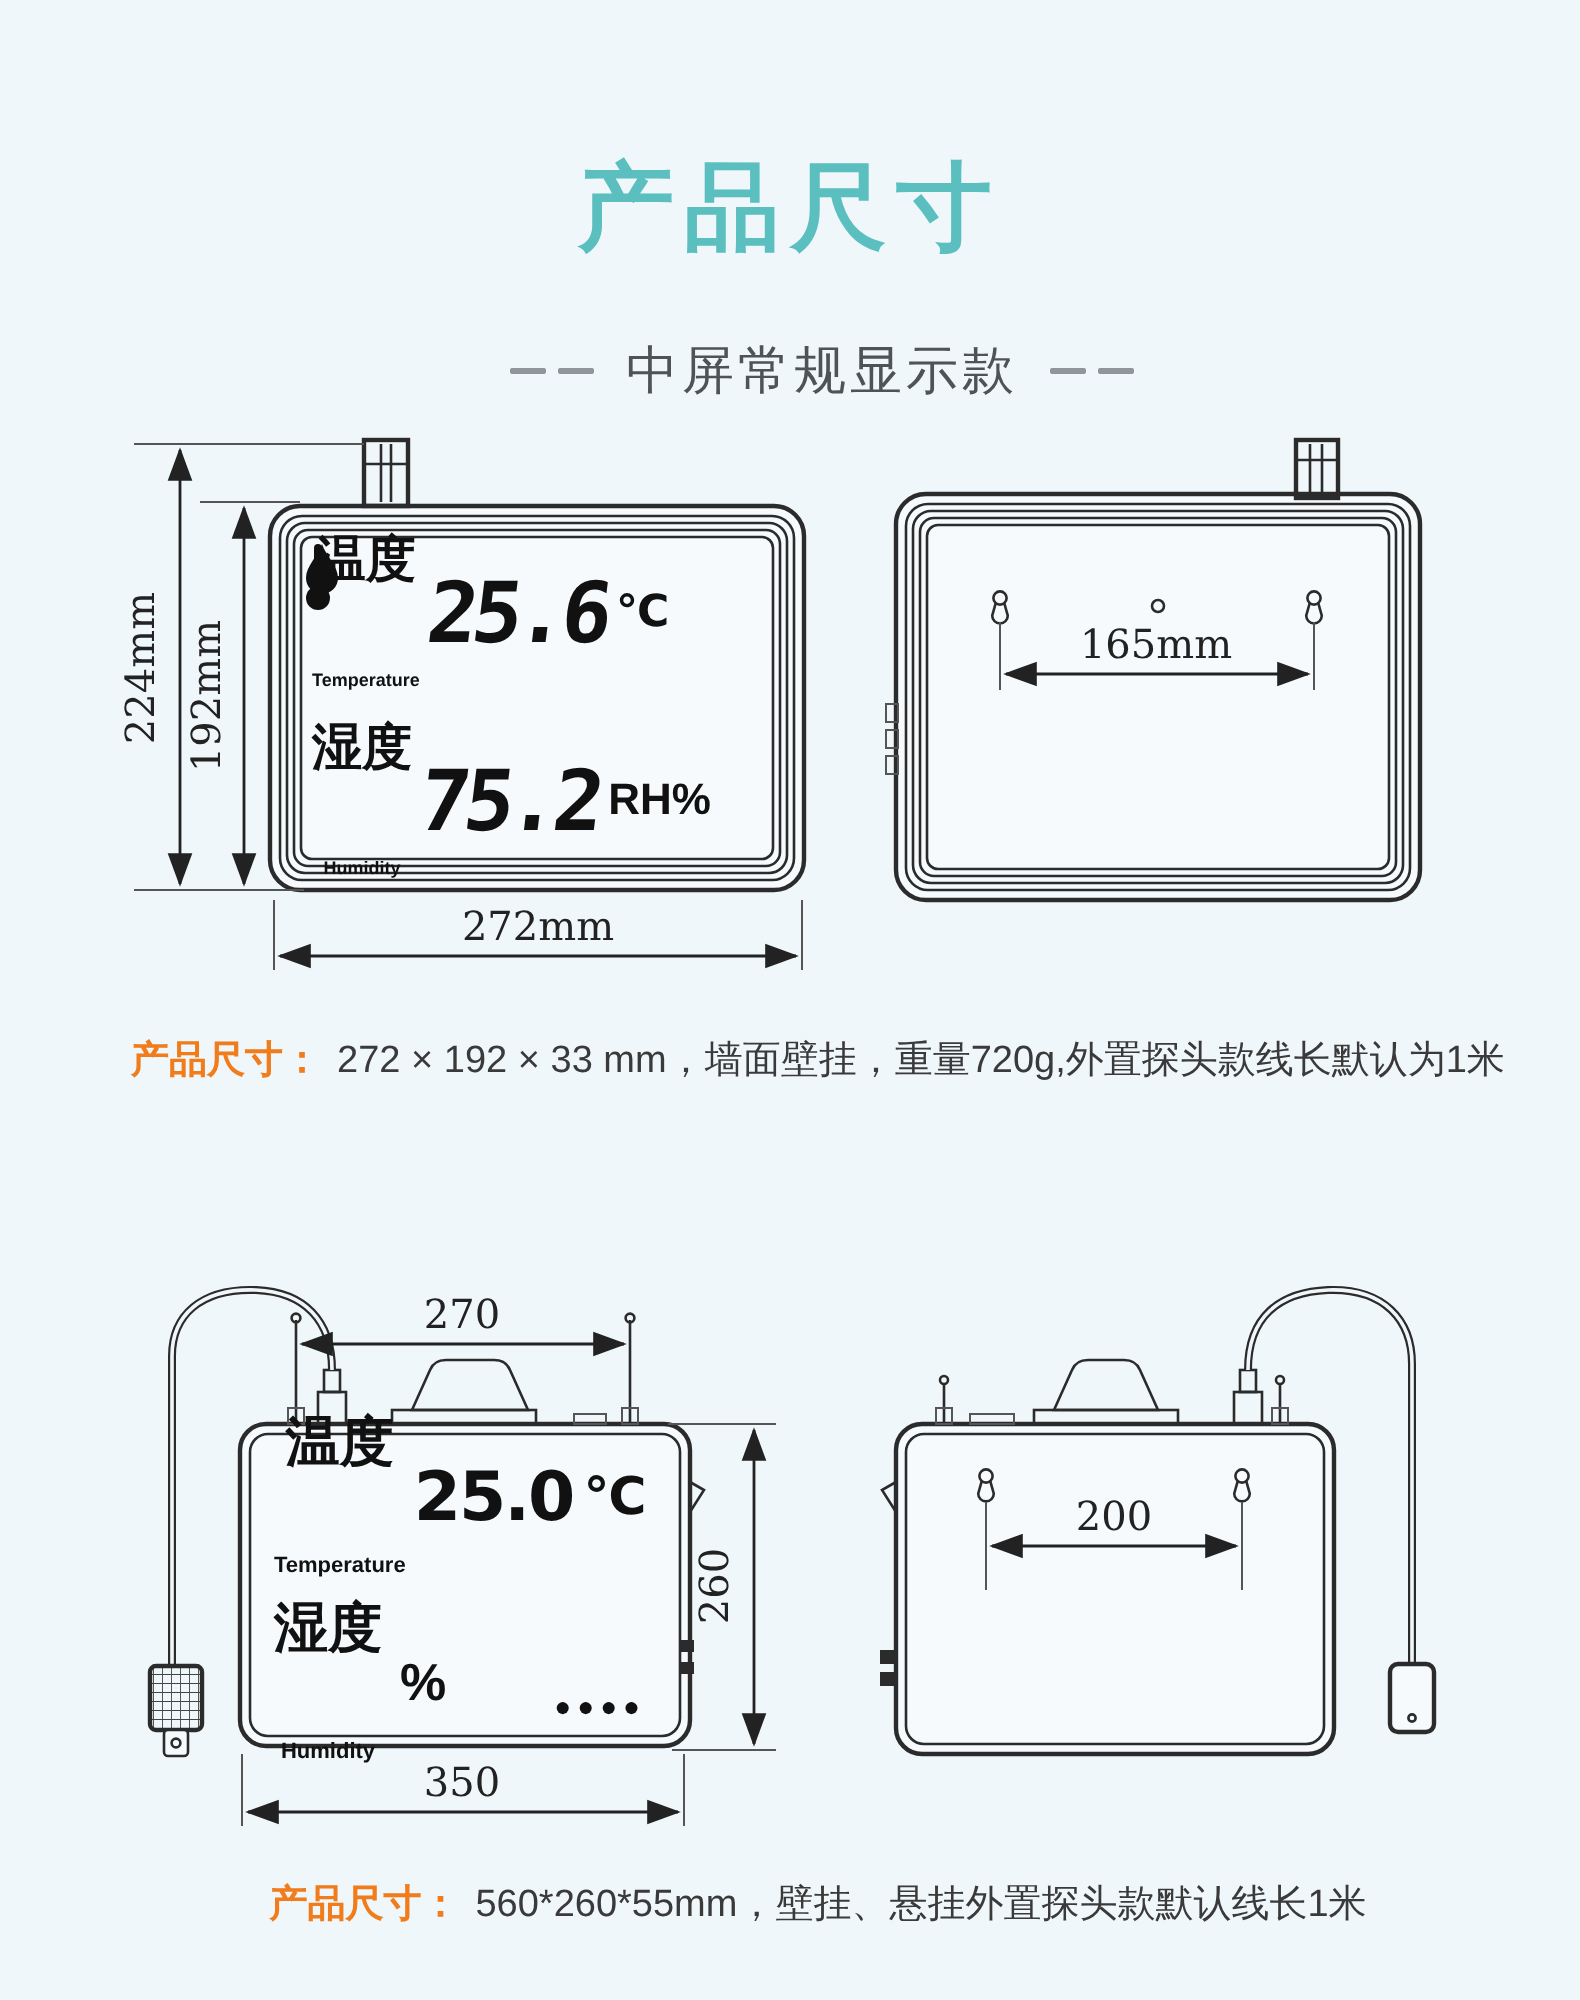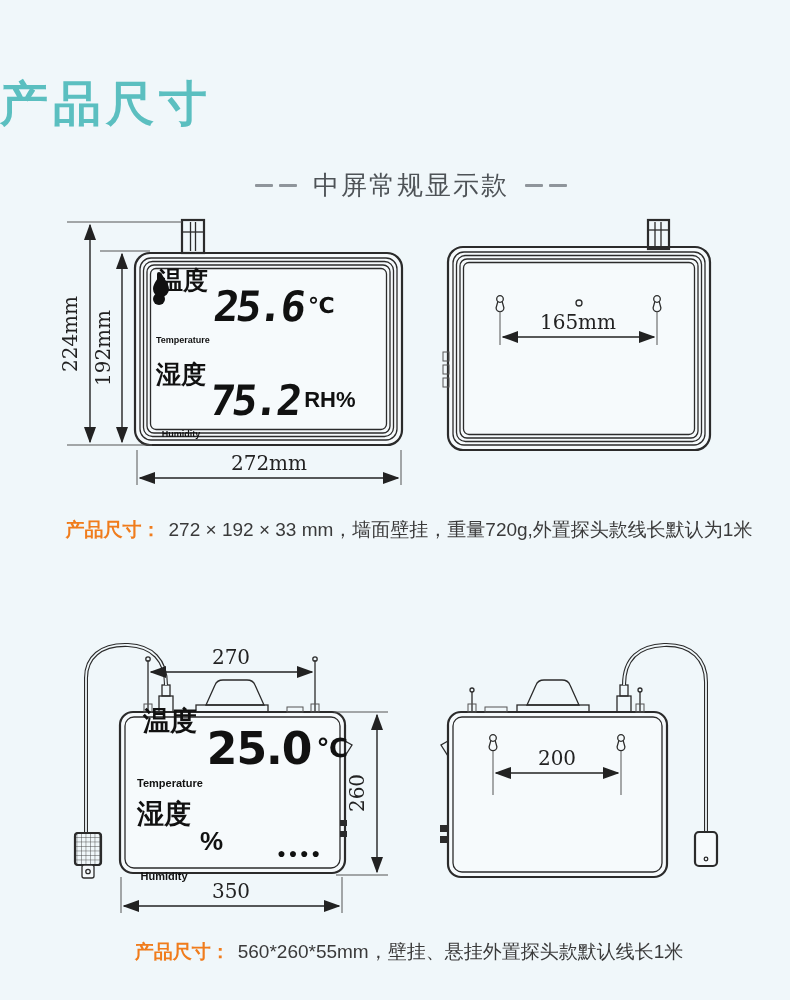--- a/index.html
+++ b/index.html
@@ -1,18 +1,18 @@
 <!DOCTYPE html>
 <html><head>
 <meta charset="utf-8">
 <style>
   html,body{margin:0;padding:0;background:#f0f7fa;}
   .page{position:relative;width:790px;height:1000px;background:#f0f7fa;overflow:hidden;
         font-family:"Liberation Sans","DejaVu Sans",sans-serif;color:#333;margin:0 auto;}
-  .title{position:absolute;top:72px;left:0;width:100%;text-align:left;
+  .title{position:absolute;top:72px;left:0;width:100%;text-align:center;
          font-size:48px;font-weight:bold;color:#5bbfc0;letter-spacing:5px;}
   .sec-head{position:absolute;left:16px;width:100%;display:flex;justify-content:center;
             align-items:center;gap:16px;color:#4e5357;font-size:26px;letter-spacing:2px;}
   .sec-head .pair{display:flex;gap:6px;align-items:center;}
   .dash{width:18px;height:3px;background:#8f959b;border-radius:1px;}
   .diagram{position:absolute;left:0;width:790px;}
   .diagram svg{position:absolute;left:0;top:0;}
   .s{stroke:#2b2b2b;stroke-width:1.3;fill:none;}
   .s2{stroke:#2b2b2b;stroke-width:2.2;fill:none;}
   .thin{stroke:#555;stroke-width:1;fill:none;}
@@ -21,21 +21,21 @@
   .fillw{fill:#f6fafc;}
   .dk{fill:#2b2b2b;stroke:none;}
   .overlay{position:absolute;display:flex;flex-direction:column;justify-content:center;}
   .disp-row{display:flex;align-items:center;}
   .lblcol{display:flex;flex-direction:column;align-items:center;line-height:1;margin:0 4px;}
   .zh{font-weight:bold;color:#111;}
   .en{font-weight:bold;color:#111;margin-top:43px;}
   .digits{display:inline-block;font-weight:bold;color:#111;
           font-family:"DejaVu Sans Mono","Liberation Mono",monospace;}
   .seg{transform:skewX(-7deg);letter-spacing:-3px;font-size:42px;}
-  .rnd{font-family:"DejaVu Sans","Liberation Sans",sans-serif;letter-spacing:-1px;font-size:44px;}
+  .rnd{font-family:"DejaVu Sans","Liberation Sans",sans-serif;letter-spacing:-1px;font-size:34px;}
   .unit{font-weight:bold;color:#111;margin-left:5px;}
   .ovA .zh{font-size:25px;} .ovA .en{font-size:9px;} .ovA .unit{font-size:22px;}
   .ovC .zh{font-size:27px;} .ovC .en{font-size:11px;} .ovC .unit{font-size:26px;}
   .dots{position:absolute;right:10px;bottom:4px;font-size:14px;letter-spacing:3px;color:#111;}
   .spec{position:absolute;left:14px;width:100%;text-align:center;font-size:19px;color:#3a3a3a;}
   .spec .lbl{color:#f07c1c;font-weight:bold;margin-right:8px;}
   .icon{flex:0 0 auto;}
 </style>
 </head>
 <body>

